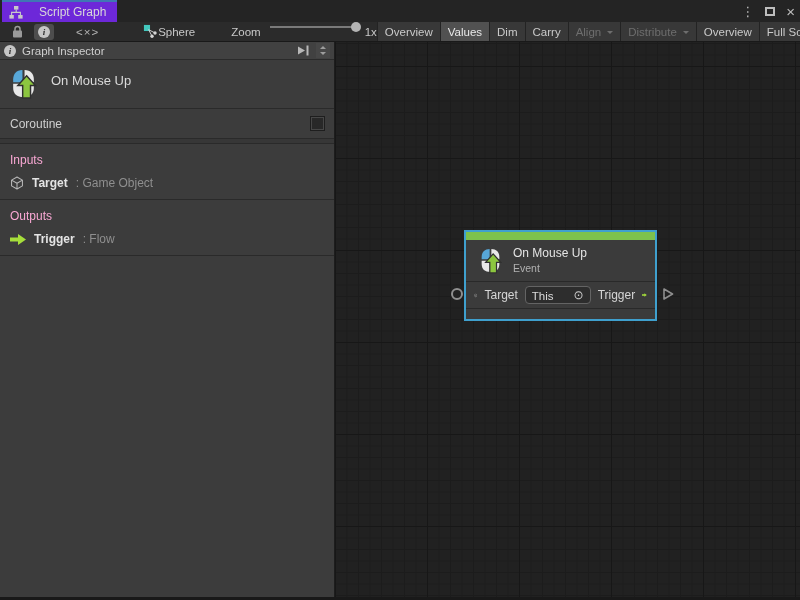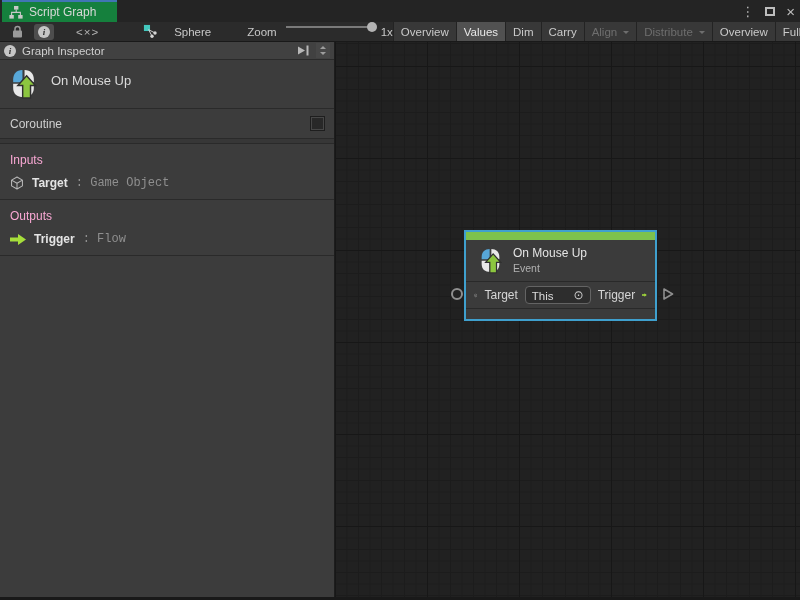--- a/index.html
+++ b/index.html
@@ -7,40 +7,40 @@
   body {
     width:800px; height:600px; overflow:hidden;
     background:#242424; color:#d2d2d2;
     font-family:"Liberation Sans", sans-serif;
     font-size:12px; -webkit-font-smoothing:antialiased;
   }
 
   
   .titlebar { height:22px; background:#242424; display:flex; align-items:stretch; position:relative; }
   .tab {
-    margin-left:2px; width:115px; background:#15803d; border-top:2px solid #4076b4;
-    display:flex; align-items:center; gap:6px; padding:0 7px;
+    margin-left:2px; width:115px; background:#6d28d9; border-top:2px solid #4076b4;
+    display:flex; align-items:center; gap:16px; padding:0 7px;
     font-size:12px; color:#d8d8d8; cursor:default;
   }
   .tab-icon { width:14px; height:13px; flex:0 0 auto; }
   .win-controls { position:absolute; right:5px; top:0; height:22px; display:flex; align-items:center; gap:11px; color:#bdbdbd; }
   .win-glyph { font-size:13px; line-height:1; cursor:default; }
   .maximize-box { width:10px; height:9px; border:2px solid #bdbdbd; }
 
   
   .toolbar {
     height:20px; background:#2b2b2b; border-bottom:1px solid #191919;
     display:flex; align-items:center; font-size:11.5px; color:#c8c8c8; padding-left:5px;
   }
   .tb-icon-btn { display:flex; align-items:center; justify-content:center; height:16px; padding:0 4px; border-radius:3px; }
   .tb-icon-btn.active { background:#4d4d4d; }
   .lock-wrap { margin-left:3px; }
   .info-wrap { margin-left:7px; }
   .code-glyph { margin-left:22px; color:#b5b5b5; font-size:11.5px; letter-spacing:1px; }
-  .graph-pointer { margin-left:44px; display:flex; align-items:center; gap:16px; }
+  .graph-pointer { margin-left:44px; display:flex; align-items:center; gap:0; }
   .zoom-group { margin-left:36px; display:flex; align-items:flex-start; }
   .zoom-track { width:90px; height:2px; background:#7a7a7a; margin:0 5px 0 9px; position:relative; }
   .zoom-thumb { position:absolute; right:-1px; top:-4px; width:10px; height:10px; border-radius:50%; background:#b4b4b4; }
   .zoom-value { color:#c8c8c8; }
   .tb-buttons { margin-left:auto; display:flex; height:100%; align-items:stretch; }
   .tb-btn {
     display:flex; align-items:center; padding:0 7px; background:#383838;
     border-left:1px solid #232323; color:#cacaca; white-space:nowrap; cursor:default;
   }
   .tb-btn.active { background:#515151; color:#e9e9e9; }
@@ -71,21 +71,21 @@
   .unit-title { font-size:13px; color:#dadada; margin-top:5px; }
 
   .coroutine-row { display:flex; align-items:center; height:30px; padding:0 10px; border-bottom:1px solid #2a2a2a;justify-content:space-between; }
   .coroutine-label { width:118px; color:#cfcfcf; }
   .checkbox { width:13px; height:13px; background:#282828; border:1px solid #474747; outline:1px solid #1e1e1e; }
 
   .section-gap { height:5px; background:#373737; border-bottom:1px solid #2a2a2a; }
   .section-heading { padding:9px 10px 3px; color:#f9a8d4; }
   .io-row { display:flex; align-items:center; gap:8px; padding:6px 10px 9px; }
   .io-name { font-weight:bold; color:#e4e4e4; }
-  .io-type { color:#8f8f8f;font-family:Liberation Mono, monospace; }
+  .io-type { color:#8f8f8f; }
   .io-sect { border-bottom:1px solid #2a2a2a; }
   .insp-rest { flex:1; }
 
   
   .canvas {
     flex:1; position:relative; background-color:#212121;
     background-image:
       linear-gradient(90deg, #171717 1px, transparent 1px),
       linear-gradient(#171717 1px, transparent 1px),
       linear-gradient(90deg, #1c1c1c 1px, transparent 1px),

